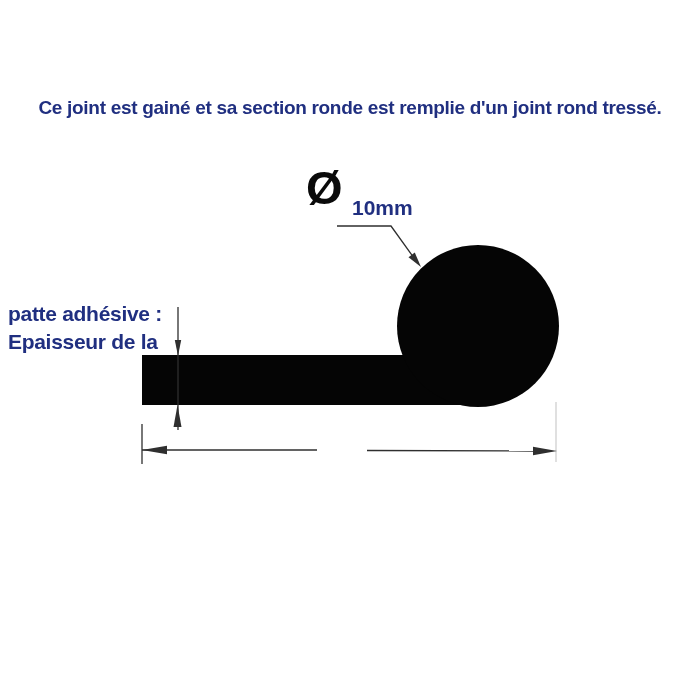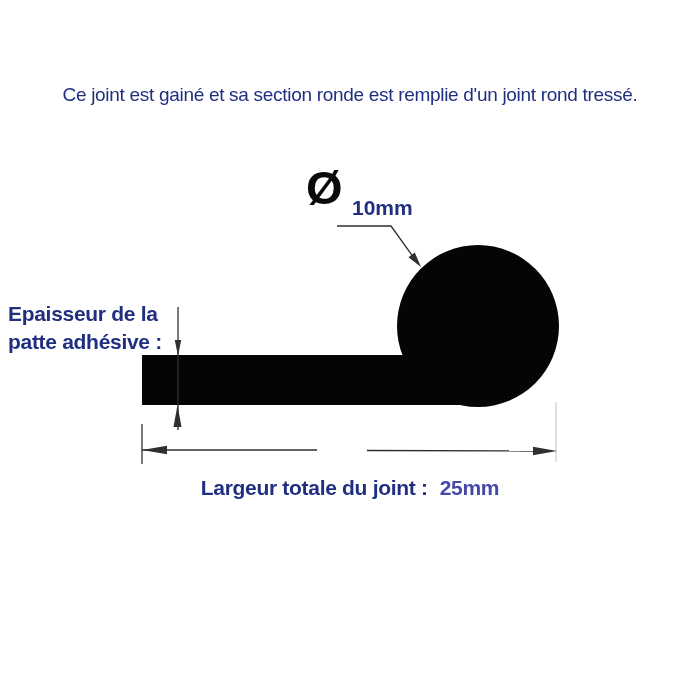--- a/index.html
+++ b/index.html
@@ -19,24 +19,24 @@
     position: absolute;
     left: 0;
     top: 0;
     width: 700px;
     height: 700px;
   }
   .top-title {
     position: absolute;
     left: 0;
     right: 0;
-    top: 84px;
+    top: 97px;
     text-align: center;
     font-size: 19px;
-    font-weight: normal;
+    font-weight: bold;
     letter-spacing: -0.3px;
     color: #202f80;
     white-space: nowrap;
   }
   .dia-symbol {
     position: absolute;
     left: 306px;
     top: 162px;
     font-size: 47px;
     font-weight: bold;
@@ -121,22 +121,18 @@
       <line x1="367" y1="450.5" x2="535" y2="451" stroke-width="1.3"></line>
       <polygon points="142,450 167,445.8 167,454.2" stroke="none"></polygon>
       <polygon points="557,451 533,446.8 533,455.2" stroke="none"></polygon>
     </g>
   </svg>
 
   <div class="dia-symbol">Ø</div>
   <div class="dia-value">10mm</div>
 
   <div class="thick-label">
+    <div>patte adhésive :</div>
     <div>Epaisseur de la</div>
-    <div>patte adhésive :</div>
   </div>
 
-  <div class="width-row">
-    <span class="navy">Largeur totale du joint :</span>
-    <span class="value-blue">25mm</span>
-  </div>
 
 </div>
 
 </body></html>

